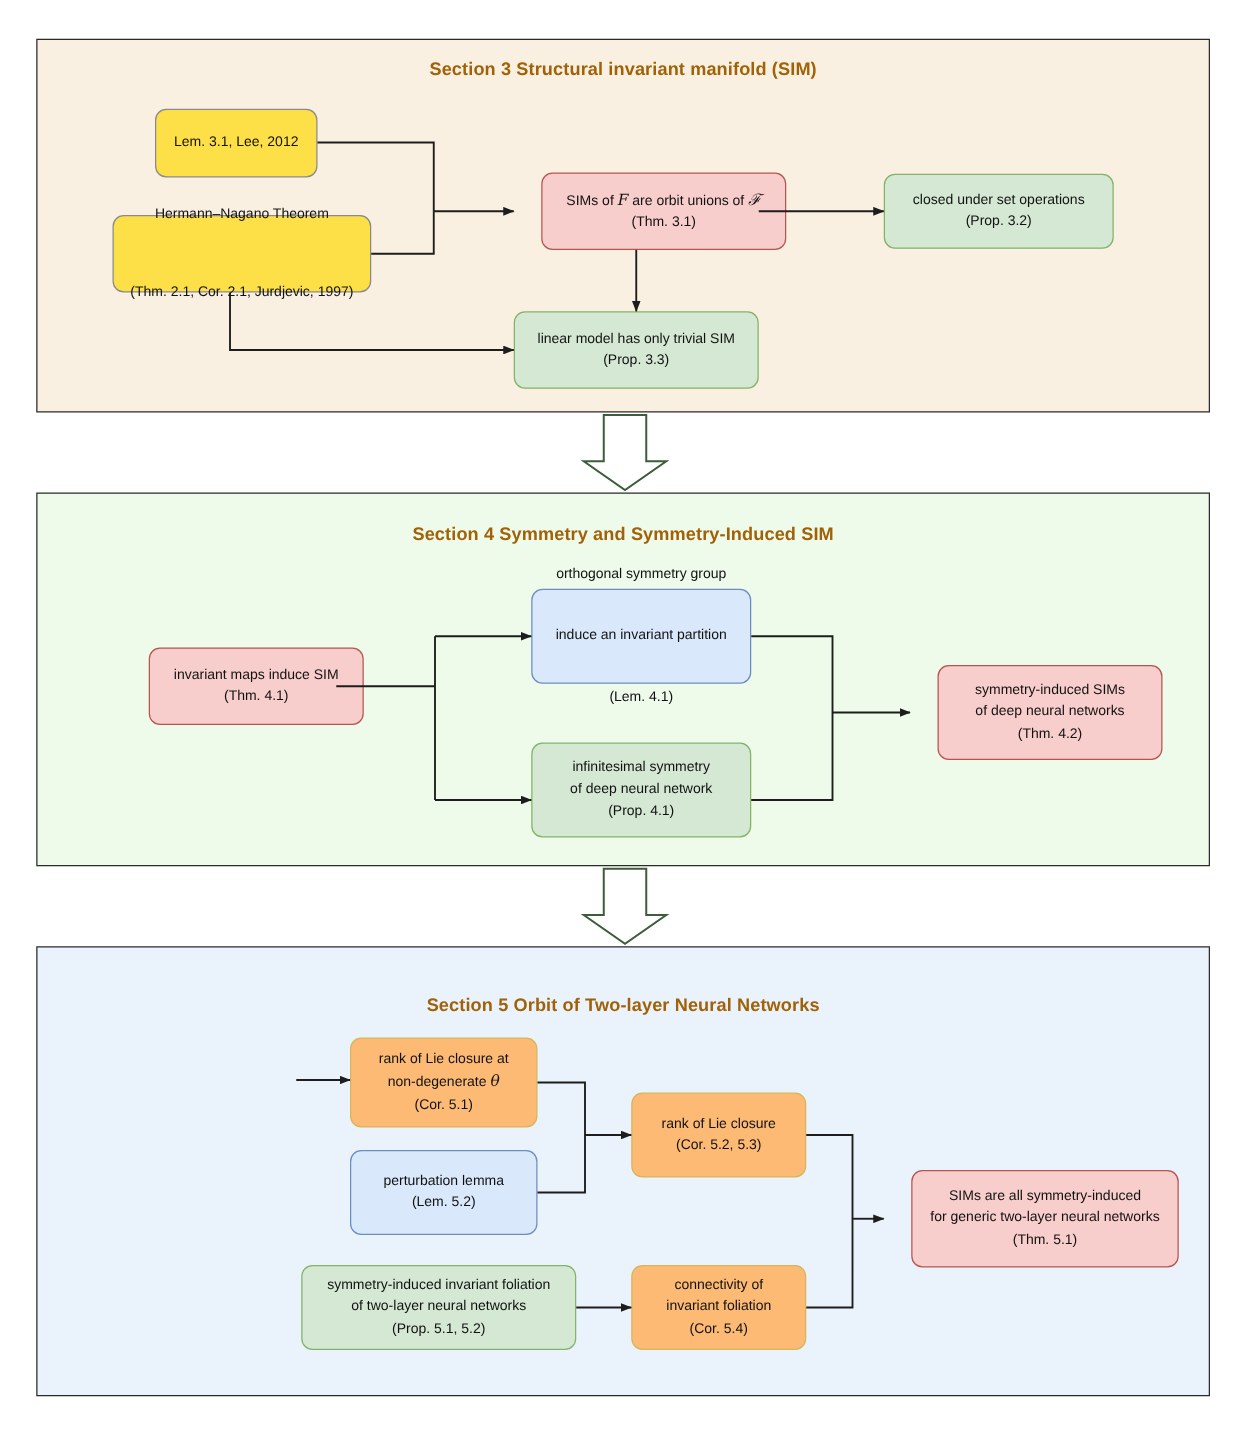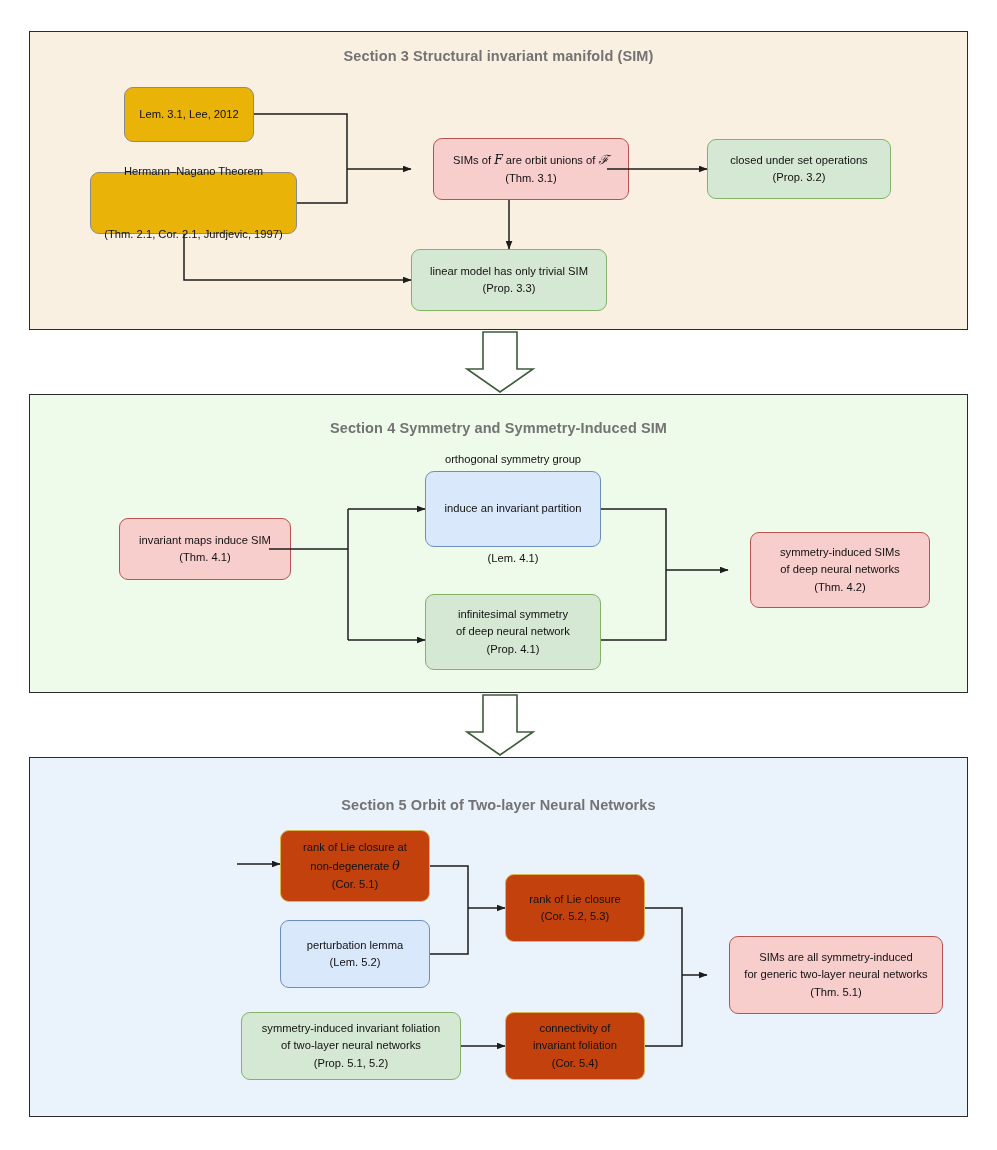--- a/index.html
+++ b/index.html
@@ -25,21 +25,21 @@
     box-sizing: border-box;
     border: 1.6px solid #2b2b2b;
   }
   .section-title {
     position: absolute;
     left: 0;
     right: 0;
     text-align: center;
     font-weight: bold;
     font-size: 14.5px;
-    color: #737373;
+    color: #a16207;
     letter-spacing: 0.1px;
   }
 
   #sec3 { left: 29px;  top: 31px;  width: 939px; height: 299px; background: #faf0e2; }
   #sec4 { left: 29px;  top: 394px; width: 939px; height: 299px; background: #eefaea; }
   #sec5 { left: 29px;  top: 757px; width: 939px; height: 360px; background: #eaf2fc; }
 
   
   .node {
     position: absolute;
@@ -51,25 +51,25 @@
     align-items: center;
     justify-content: center;
     text-align: center;
     font-size: 11.2px;
     line-height: 1.0;
     color: #111111;
     padding: 3px 6px;
   }
   .node .ln { display: block; white-space: nowrap; margin: 3.2px 0; }
 
-  .n-grey  { background: #eab308; border-color: #8a8a8a; }
+  .n-grey  { background: #fde047; border-color: #8a8a8a; }
   .n-red   { background: #f8cecc; border-color: #b85450; margin-left: 22px; }
   .n-green { background: #d5e8d4; border-color: #82b366; }
   .n-blue  { background: #dae8fc; border-color: #6c8ebf; }
-  .n-amber { background: #c2410c; border-color: #d6b656; }
+  .n-amber { background: #fdba74; border-color: #d6b656; }
 
   .mathi { font-family: "DejaVu Serif", serif; font-style: italic; font-size: 12.4px; }
   .mathcal { font-family: "DejaVu Serif", serif; font-style: italic; font-size: 12.6px; }
 
   
   #wires {
     position: absolute;
     left: 0; top: 0;
     width: 997px; height: 1150px;
     pointer-events: none;

